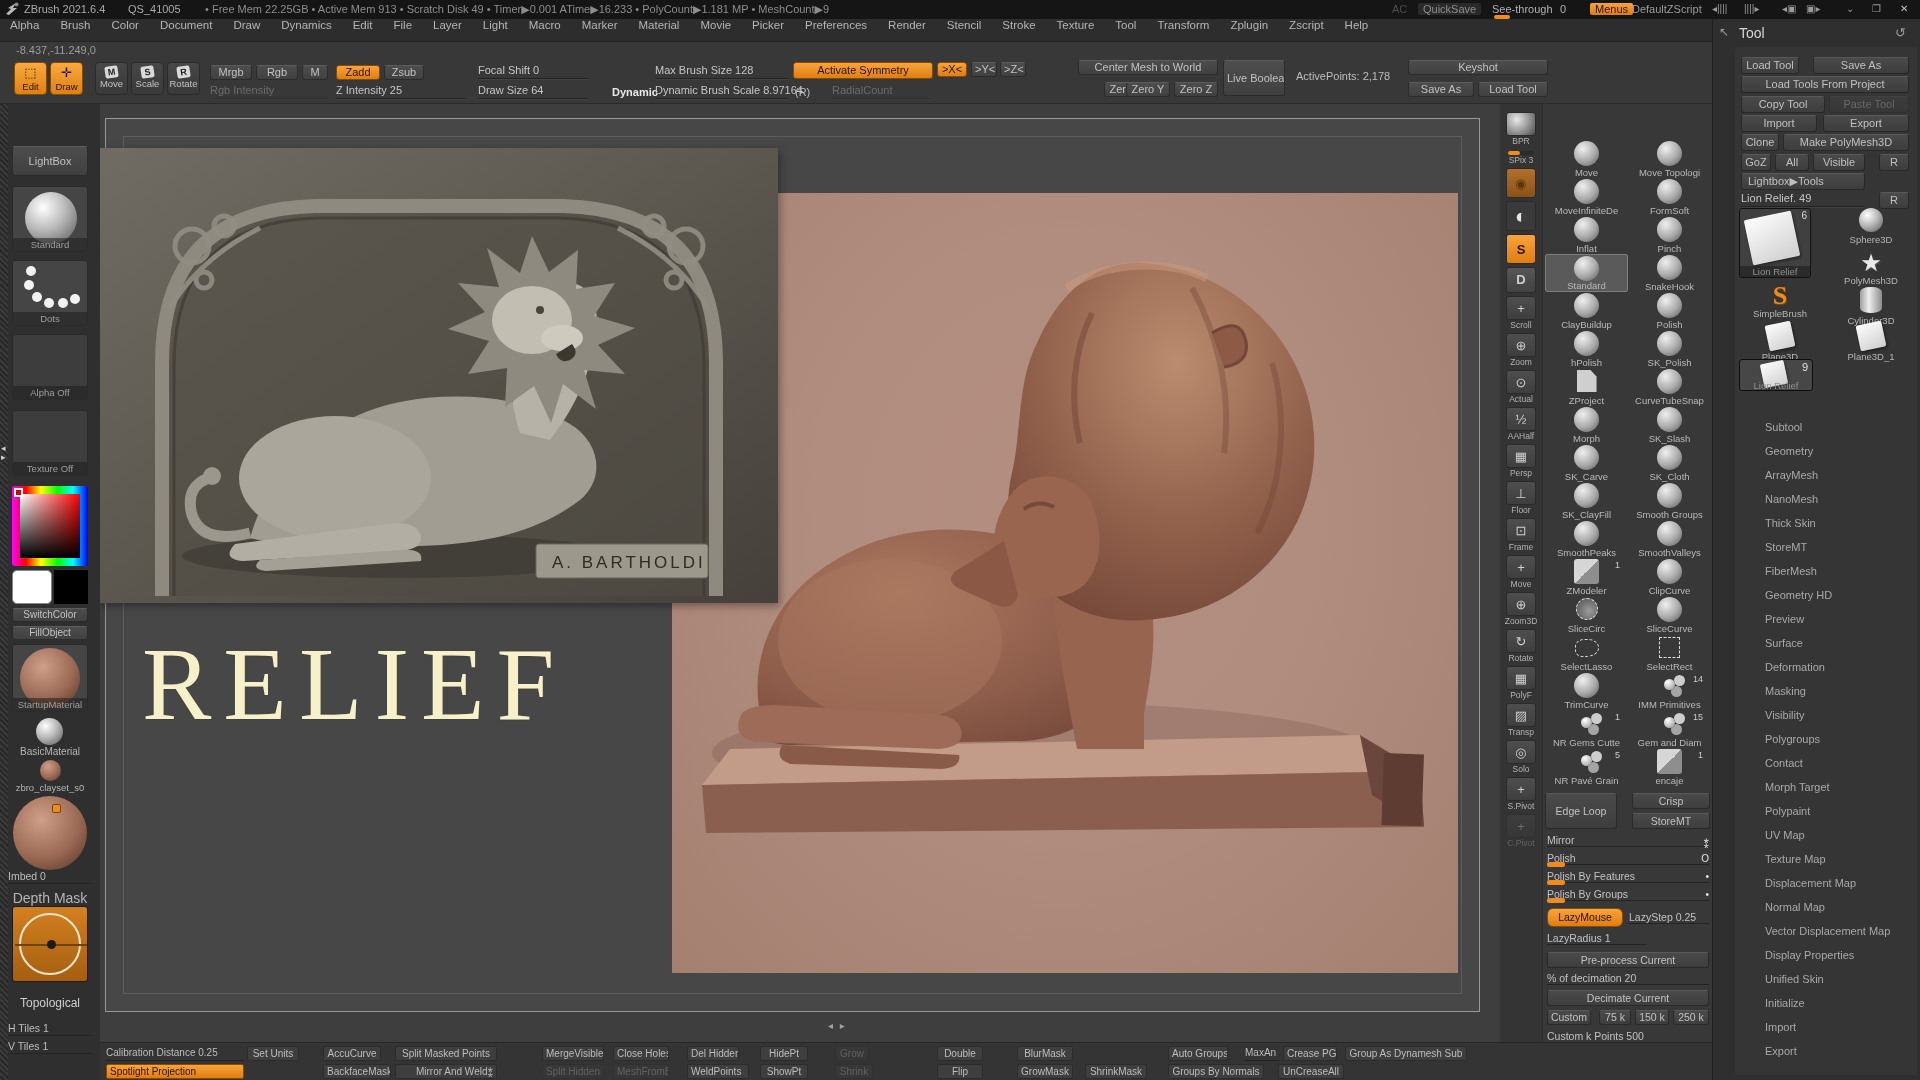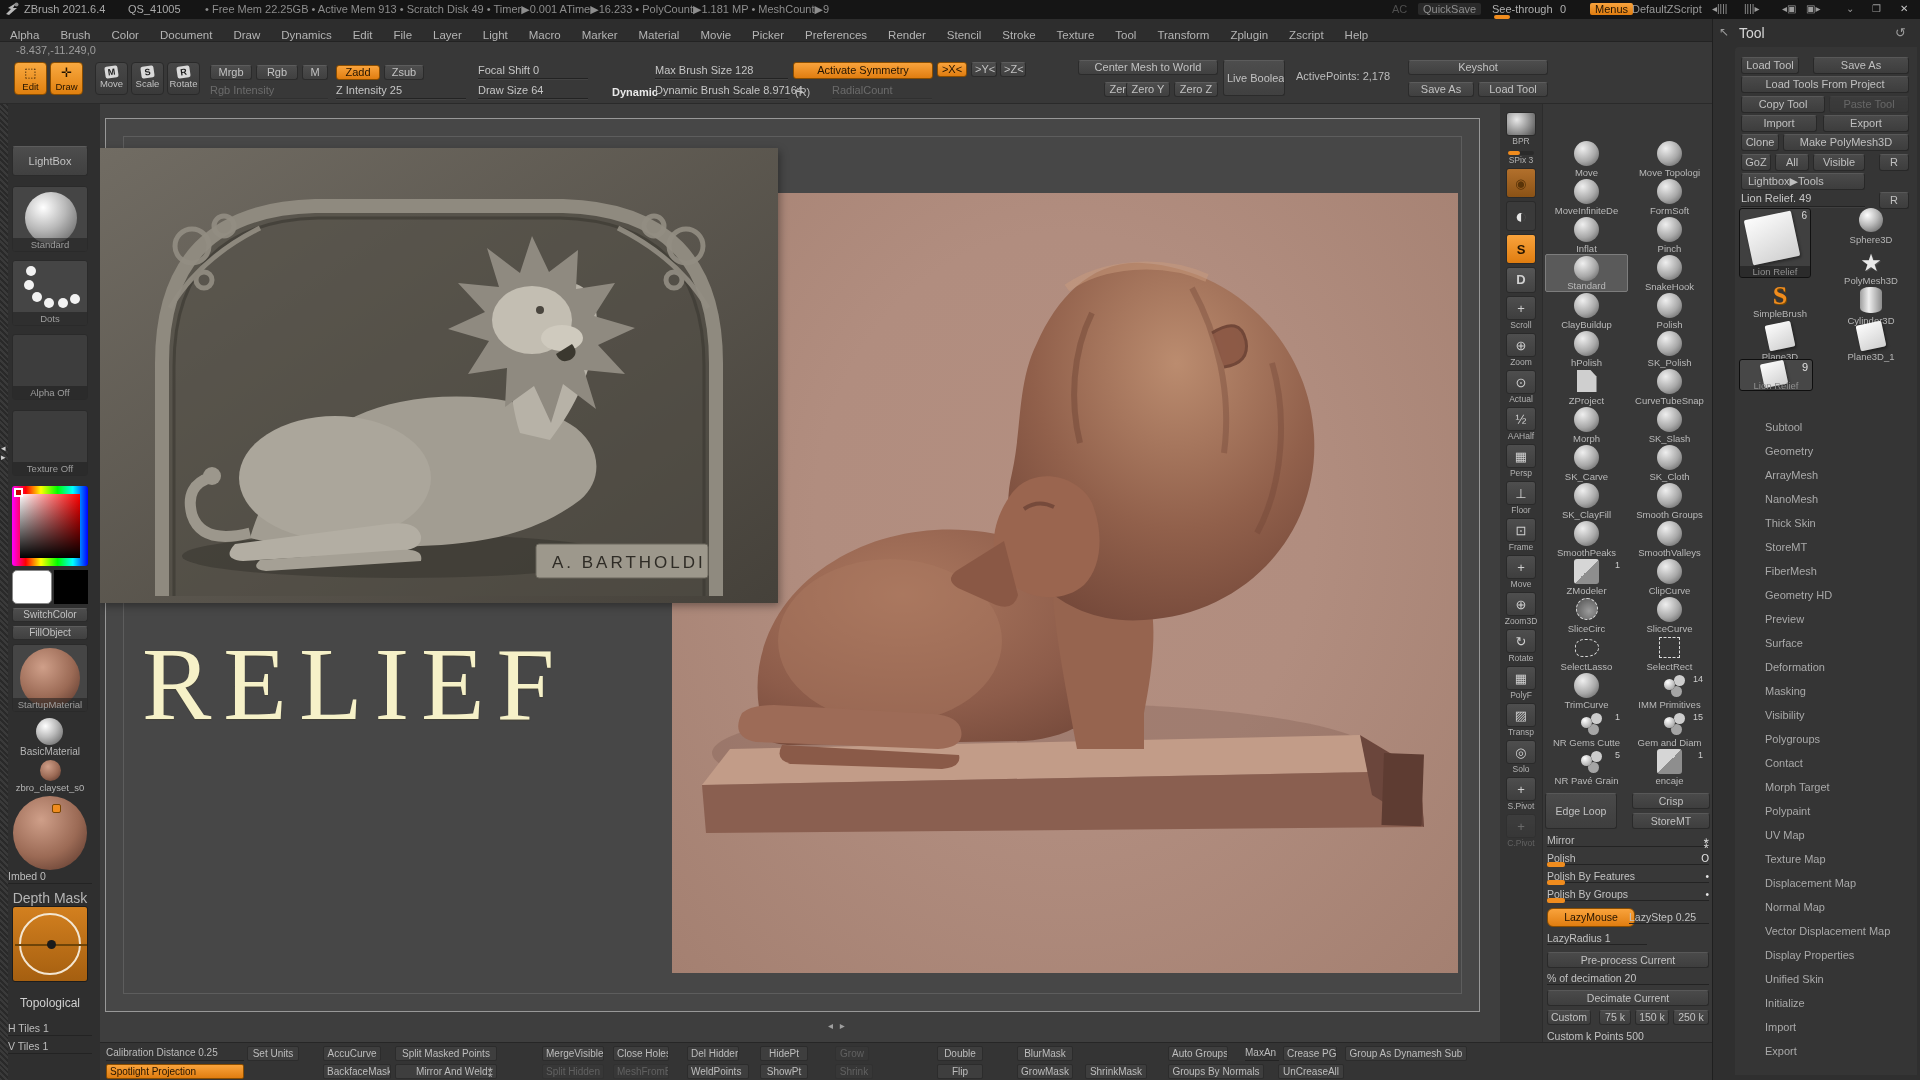--- a/index.html
+++ b/index.html
@@ -7,21 +7,21 @@
   .screen{position:relative;width:1920px;height:1080px;background:#3c3c3c;overflow:hidden;color:#c6c6c6;font-size:11px}
   
   .titlebar{position:absolute;left:0;top:0;width:1920px;height:19px;background:#151515;color:#8d8d8d;font-size:11px}
   .titlebar span{position:absolute;top:3px;white-space:nowrap}
   .logo{position:absolute;left:4px;top:1px;width:16px;height:16px}
   .tb-btn{background:#2a2a2a;border-radius:2px;padding:0 5px}
   .tb-orange{background:linear-gradient(#f8a33d,#e07d10);color:#241400;border-radius:2px;padding:0 5px}
   .winglyph{color:#9a9a9a;font-size:10px}
   .see-knob{position:absolute;left:1494px;top:15px;width:16px;height:4px;background:#f08c1e;border-radius:2px}
   
-  .menubar{position:absolute;left:0;top:19px;width:1712px;height:23px;background:#2d2d2d;border-bottom:1px solid #232323;display:flex;align-items:flex-end;padding-left:10px;gap:21px}
+  .menubar{position:absolute;left:0;top:19px;width:1712px;height:23px;background:#2d2d2d;border-bottom:1px solid #232323;display:flex;align-items:flex-start;padding-left:10px;gap:21px}
   .menubar span{color:#b4b4b4;font-size:11.5px;white-space:nowrap}
   
   .shelf{position:absolute;left:0;top:42px;width:1712px;height:62px;background:#383838;border-bottom:1px solid #2a2a2a}
   .coords{position:absolute;left:16px;top:2px;color:#9c9c9c}
   .tbtn{position:absolute;width:33px;height:33px;border-radius:4px;background:linear-gradient(#474747,#3a3a3a);border:1px solid #2a2a2a;text-align:center;color:#c2c2c2;font-size:9.5px}
   .tbtn.on{background:linear-gradient(#f9a940,#e0800f);color:#231300;border-color:#8a4d00}
   .tbtn .glyph{display:block;height:18px;font-size:13px;line-height:20px}
   .badge{display:inline-block;background:#d9d9d9;color:#1c1c1c;font-size:9px;font-weight:bold;width:13px;height:12px;line-height:12px;border-radius:2px;transform:rotate(-8deg);margin-top:3px}
   .btn{position:absolute;background:linear-gradient(#4d4d4d,#404040);border:1px solid #2b2b2b;border-top-color:#5c5c5c;border-radius:3px;color:#c2c2c2;text-align:center;font-size:11px;line-height:13px;padding:0 3px;white-space:nowrap;overflow:hidden}
   .btn.orange{background:linear-gradient(#f9a33c,#e07d10);color:#241400;border-color:#8a4d00}
@@ -701,21 +701,21 @@
         </div>
       </div>
 
     <div class="gbtn" style="left:2px;top:689px;width:72px;height:36px;line-height:34px">Edge Loop</div>
     <div class="gbtn" style="left:89px;top:689px;width:78px;height:16px;line-height:14px">Crisp</div>
     <div class="gbtn" style="left:89px;top:709px;width:78px;height:16px;line-height:14px">StoreMT</div>
     <div class="gsl" style="left:4px;top:730px;width:162px"><span>Mirror</span><span class="ring">⁑</span></div>
     <div class="gsl" style="left:4px;top:748px;width:162px"><span>Polish</span><span class="ring">O</span><i class="chunk"></i></div>
     <div class="gsl" style="left:4px;top:766px;width:162px"><span>Polish By Features</span><span class="ring">•</span><i class="chunk"></i></div>
     <div class="gsl" style="left:4px;top:784px;width:162px"><span>Polish By Groups</span><span class="ring">•</span><i class="chunk"></i></div>
-    <div class="gbtn orange" style="left:4px;top:804px;width:88px;height:19px;line-height:17px;border-radius:6px">LazyMouse</div>
+    <div class="gbtn orange" style="left:4px;top:804px;width:76px;height:19px;line-height:17px;border-radius:6px">LazyMouse</div>
     <div class="gsl" style="left:86px;top:807px;width:80px">LazyStep 0.25</div>
     <div class="gsl" style="left:4px;top:828px;width:100px">LazyRadius 1</div>
     <div class="gbtn" style="left:4px;top:848px;width:162px;height:16px;line-height:14px">Pre-process Current</div>
     <div class="gsl" style="left:4px;top:868px;width:162px">% of decimation 20</div>
     <div class="gbtn" style="left:4px;top:886px;width:162px;height:16px;line-height:14px">Decimate Current</div>
     <div class="gbtn" style="left:4px;top:906px;width:44px;height:15px;line-height:13px">Custom</div>
     <div class="gbtn" style="left:56px;top:906px;width:32px;height:15px;line-height:13px">75 k</div>
     <div class="gbtn" style="left:92px;top:906px;width:34px;height:15px;line-height:13px">150 k</div>
     <div class="gbtn" style="left:130px;top:906px;width:36px;height:15px;line-height:13px">250 k</div>
     <div class="gsl" style="left:4px;top:926px;width:162px">Custom k Points 500</div>

